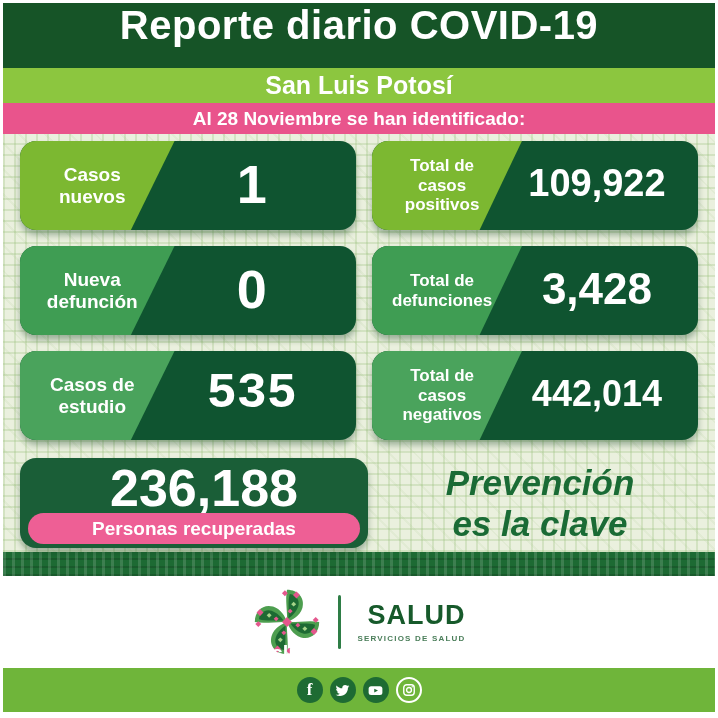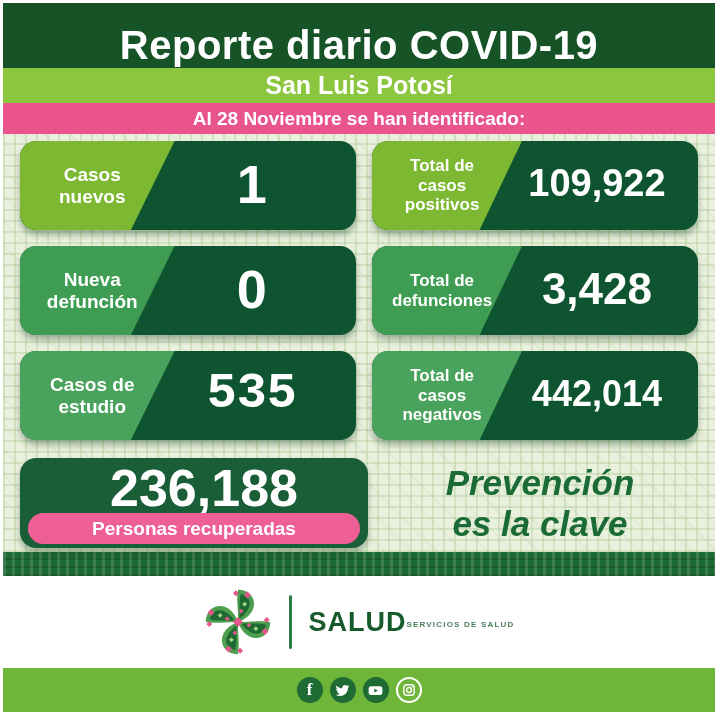--- a/index.html
+++ b/index.html
@@ -3,21 +3,21 @@
 <meta charset="utf-8">
 <style>
   * { margin:0; padding:0; box-sizing:border-box; }
   body { background:#ffffff; font-family:"Liberation Sans", sans-serif; }
   .poster {
     position:relative; width:718px; height:718px; background:#ffffff;
     padding:3px 3px 6px 3px; overflow:hidden;
   }
   
   .header {
-    height:65px; background:#165427; display:flex; align-items:flex-end; justify-content:center;
+    height:65px; background:#165427; display:flex; align-items:flex-start; justify-content:center;
   }
   .header .title {
     color:#fff; font-size:40px; font-weight:800; letter-spacing:.5px;
   }
   .subheader {
     height:35px; background:#8cc63f; display:flex; align-items:center; justify-content:center;
   }
   .subheader .subtitle { color:#fff; font-size:25px; font-weight:800; }
   .pink-banner {
     height:31px; background:#e9548c; display:flex; align-items:center; justify-content:center;
@@ -92,21 +92,21 @@
   }
   .footer {
     height:92px; background:#fff; display:flex; align-items:center; justify-content:center; gap:16px;
   }
   .emblem { width:70px; height:76px; }
   .brand-block { display:flex; flex-direction:column; align-items:center; }
   .brand-name { color:#175a2b; font-size:31px; font-weight:800; letter-spacing:1px; line-height:1; }
   .brand-tagline { color:#175a2b; font-size:12.5px; font-weight:800; letter-spacing:1.2px; margin-top:2px; }
   .brand-gov { color:#2e7d46; font-size:7.5px; font-weight:700; letter-spacing:1.4px; margin-top:4px; }
   .footer-divider { width:3px; height:54px; background:#2e7d46; border-radius:2px; }
-  .org-block { display:flex; flex-direction:row; align-items:center; }
+  .org-block { display:flex; flex-direction:column; align-items:flex-end; }
   .org-name { color:#175a2b; font-size:27px; font-weight:800; letter-spacing:1px; line-height:1; }
   .org-sub { color:#4b7e5a; font-size:8px; font-weight:700; letter-spacing:1.2px; margin-top:5px; }
 
   .bottom-bar {
     height:44px; background:#6fb53a; display:flex; align-items:center; justify-content:center; gap:12px;flex-direction:column;
   }
   .bar-url, .bar-handle { color:#fff; font-size:20px; font-weight:800; }
   .social-row { display:flex; align-items:center; gap:7px; }
   .social {
     width:26px; height:26px; border-radius:50%; background:#1e6b33;

